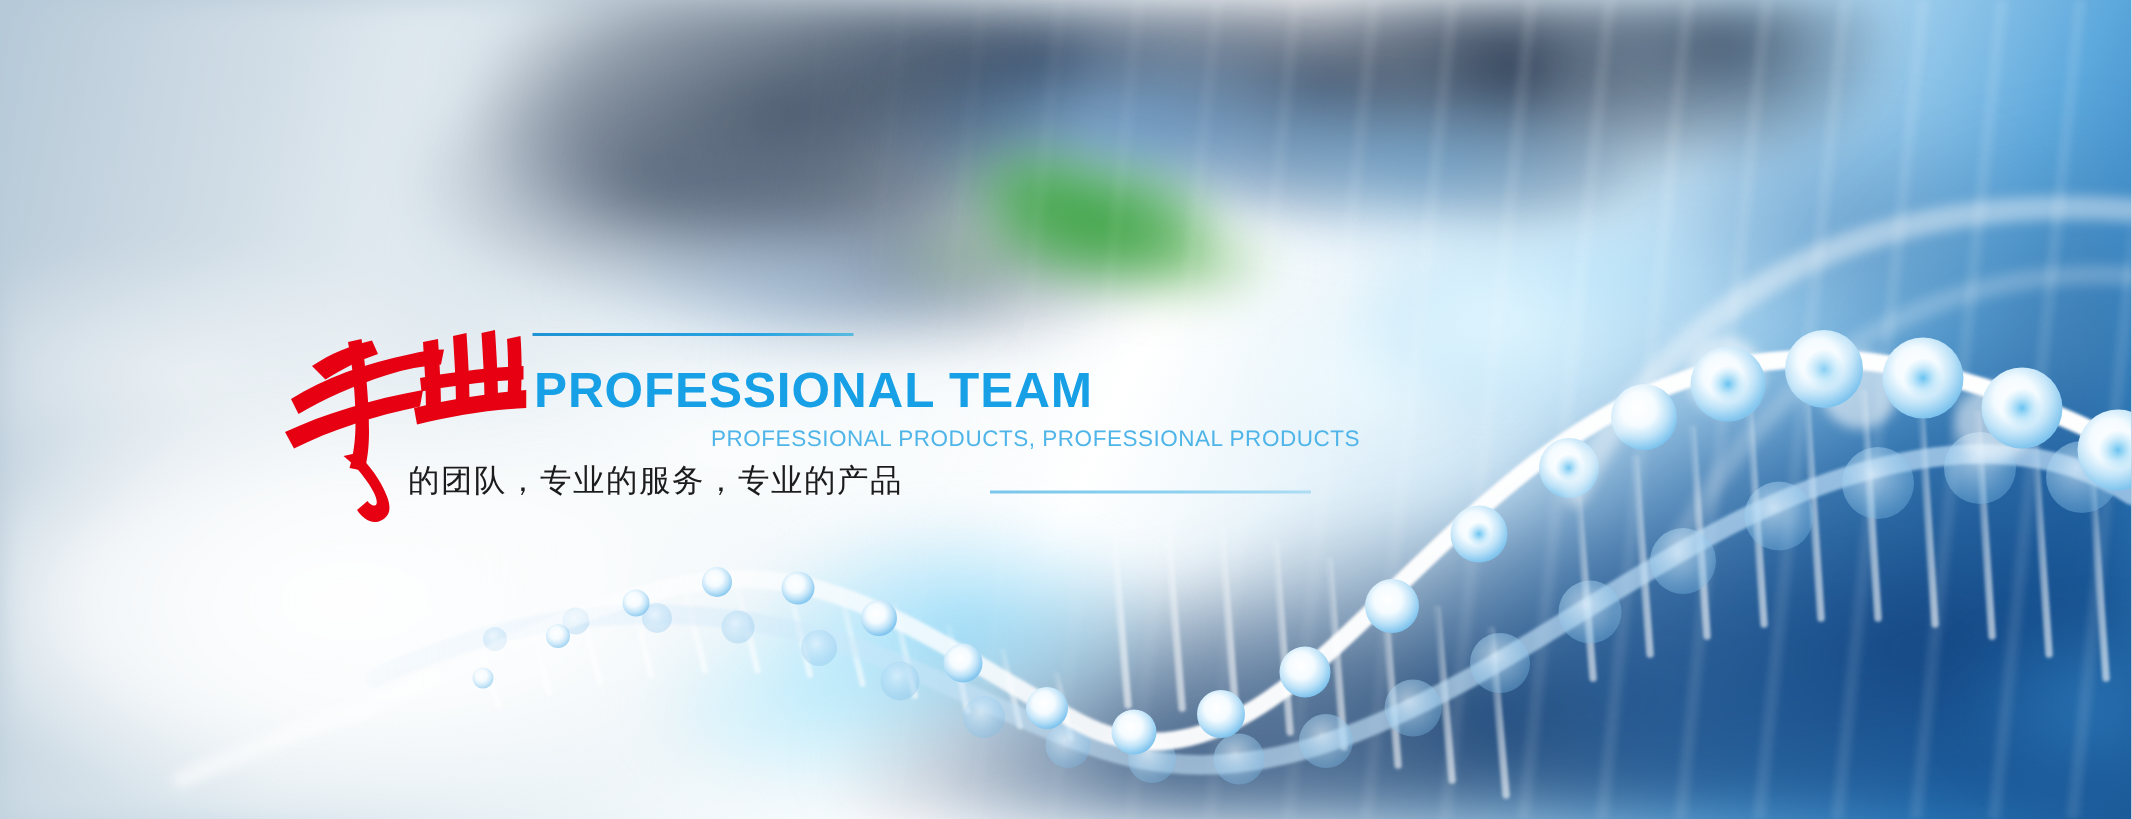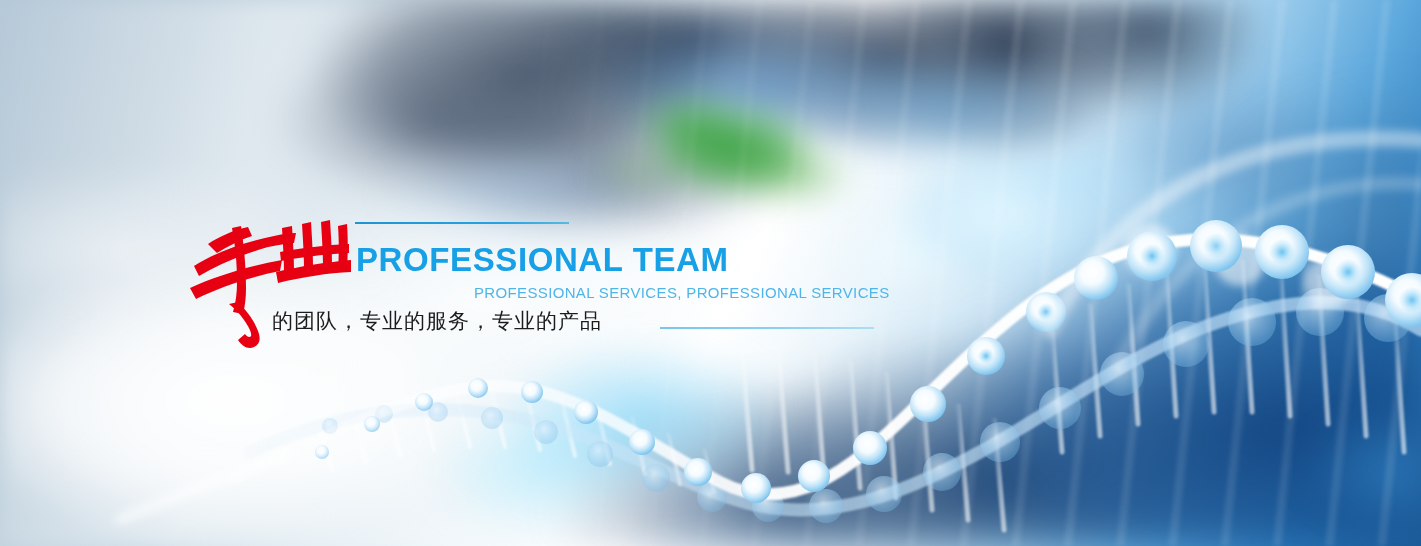--- a/index.html
+++ b/index.html
@@ -422,20 +422,20 @@
 
           <path d="M90 62 C115 56, 142 52, 165 50 L165 62 C142 63, 116 67, 92 73 Z"></path>
         </g>
       </svg>
     </div>
 
     <div id="rule-top"></div>
 
     <div id="headline">PROFESSIONAL TEAM</div>
 
-    <div id="subhead">PROFESSIONAL SERVICES, PROFESSIONAL SERVICES</div>
+    <div id="subhead">PROFESSIONAL PRODUCTS, PROFESSIONAL PRODUCTS</div>
 
     <div id="tagline">的团队，专业的服务，专业的产品</div>
 
     <div id="rule-bottom"></div>
 
   </div>
 </div>
 
 </body></html>

